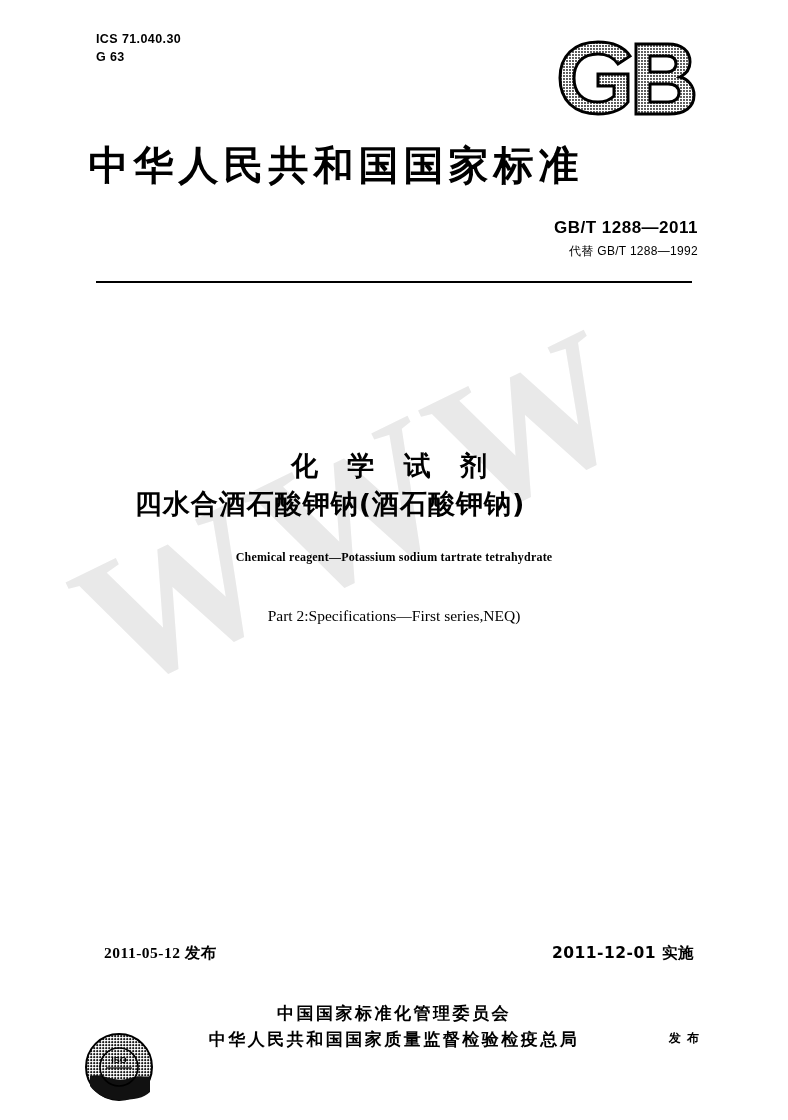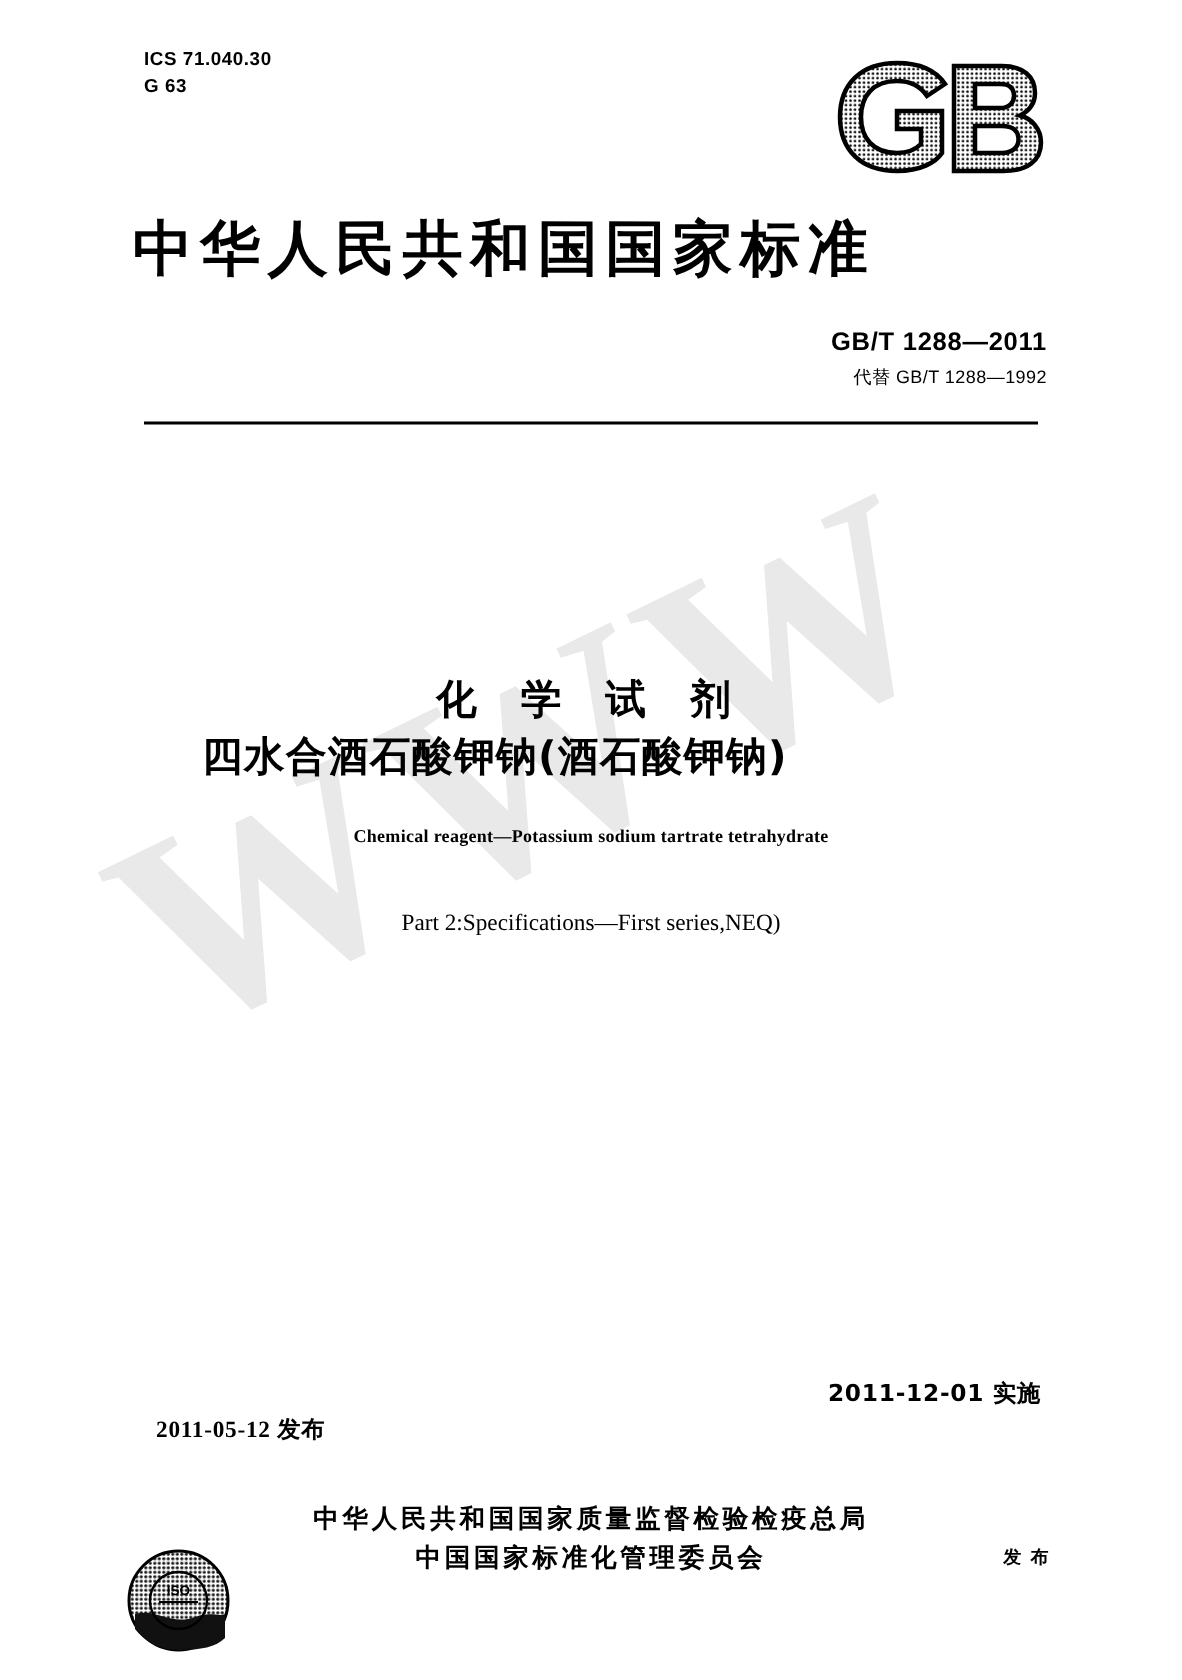--- a/index.html
+++ b/index.html
@@ -160,21 +160,21 @@
     left: 104px;
     top: 943px;
     font-family: Liberation Serif, serif;
     font-weight: bold;
     font-size: 15.5px;
     letter-spacing: 0.5px;
   }
   .date-right {
     position: absolute;
     right: 94px;
-    top: 919px;
+    top: 943px;
     font-family: "DejaVu Sans", sans-serif;
     font-weight: bold;
     font-size: 15.5px;
     letter-spacing: 0.5px;
   }
 
   
   .issuer-block {
     position: absolute;
     left: 0;
@@ -255,22 +255,22 @@
     <div class="title-en">Chemical reagent—Potassium sodium tartrate tetrahydrate</div>
 
     <div class="iso-note">
       <div>Part 2:Specifications—First series,NEQ)</div>
     </div>
 
     <div class="date-left">2011-05-12 发布</div>
     <div class="date-right">2011-12-01 实施</div>
 
     <div class="issuer-block">
+      <div class="issuer-line">中国国家标准化管理委员会</div>
       <div class="issuer-line">中华人民共和国国家质量监督检验检疫总局</div>
-      <div class="issuer-line">中国国家标准化管理委员会</div>
     </div>
     <div class="issue-word">发 布</div>
 
     <div class="emblem">
       <svg width="70" height="70" viewBox="0 0 70 70" xmlns="http://www.w3.org/2000/svg">
         <defs>
           <pattern id="emdots" width="3" height="3" patternUnits="userSpaceOnUse">
             <rect width="3" height="3" fill="#ffffff"></rect>
             <circle cx="1.2" cy="1.2" r="1.1" fill="#1a1a1a"></circle>
           </pattern>

